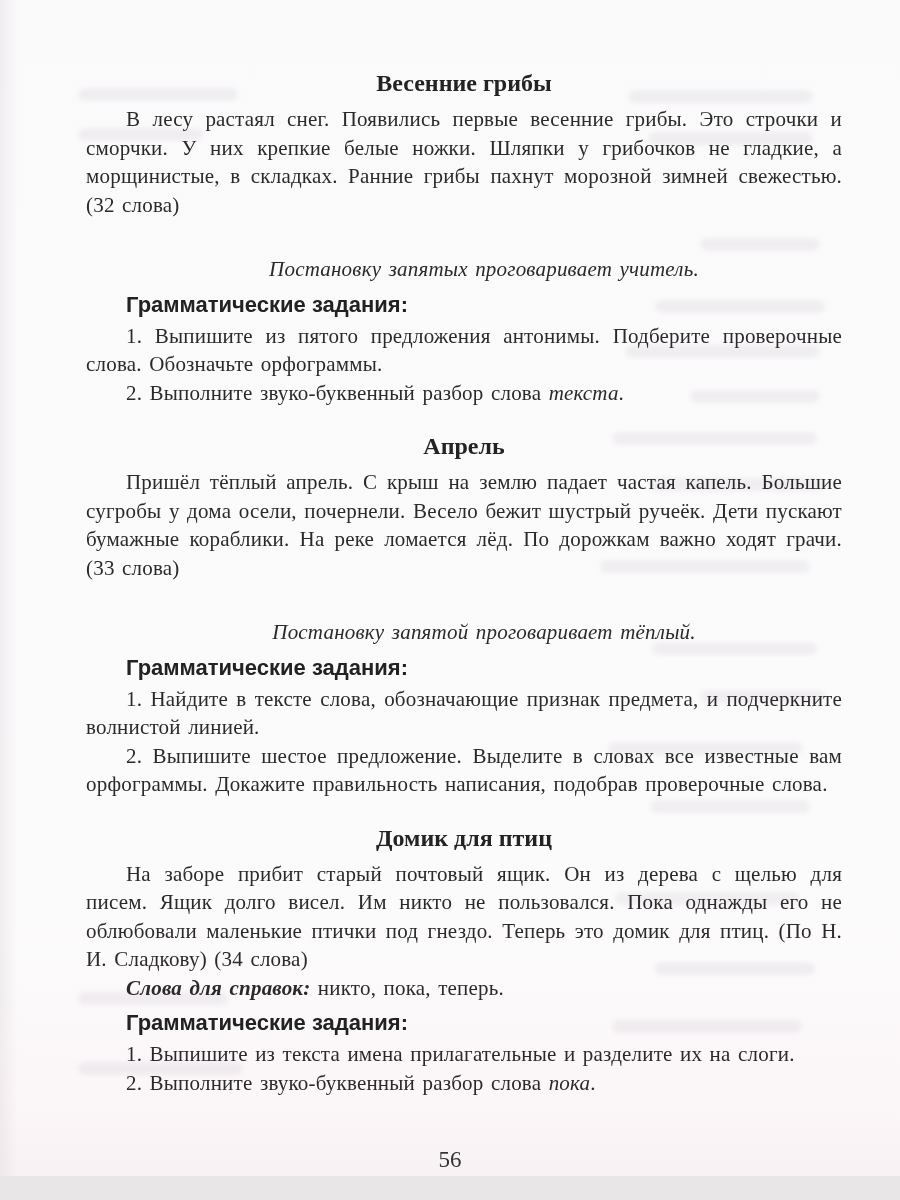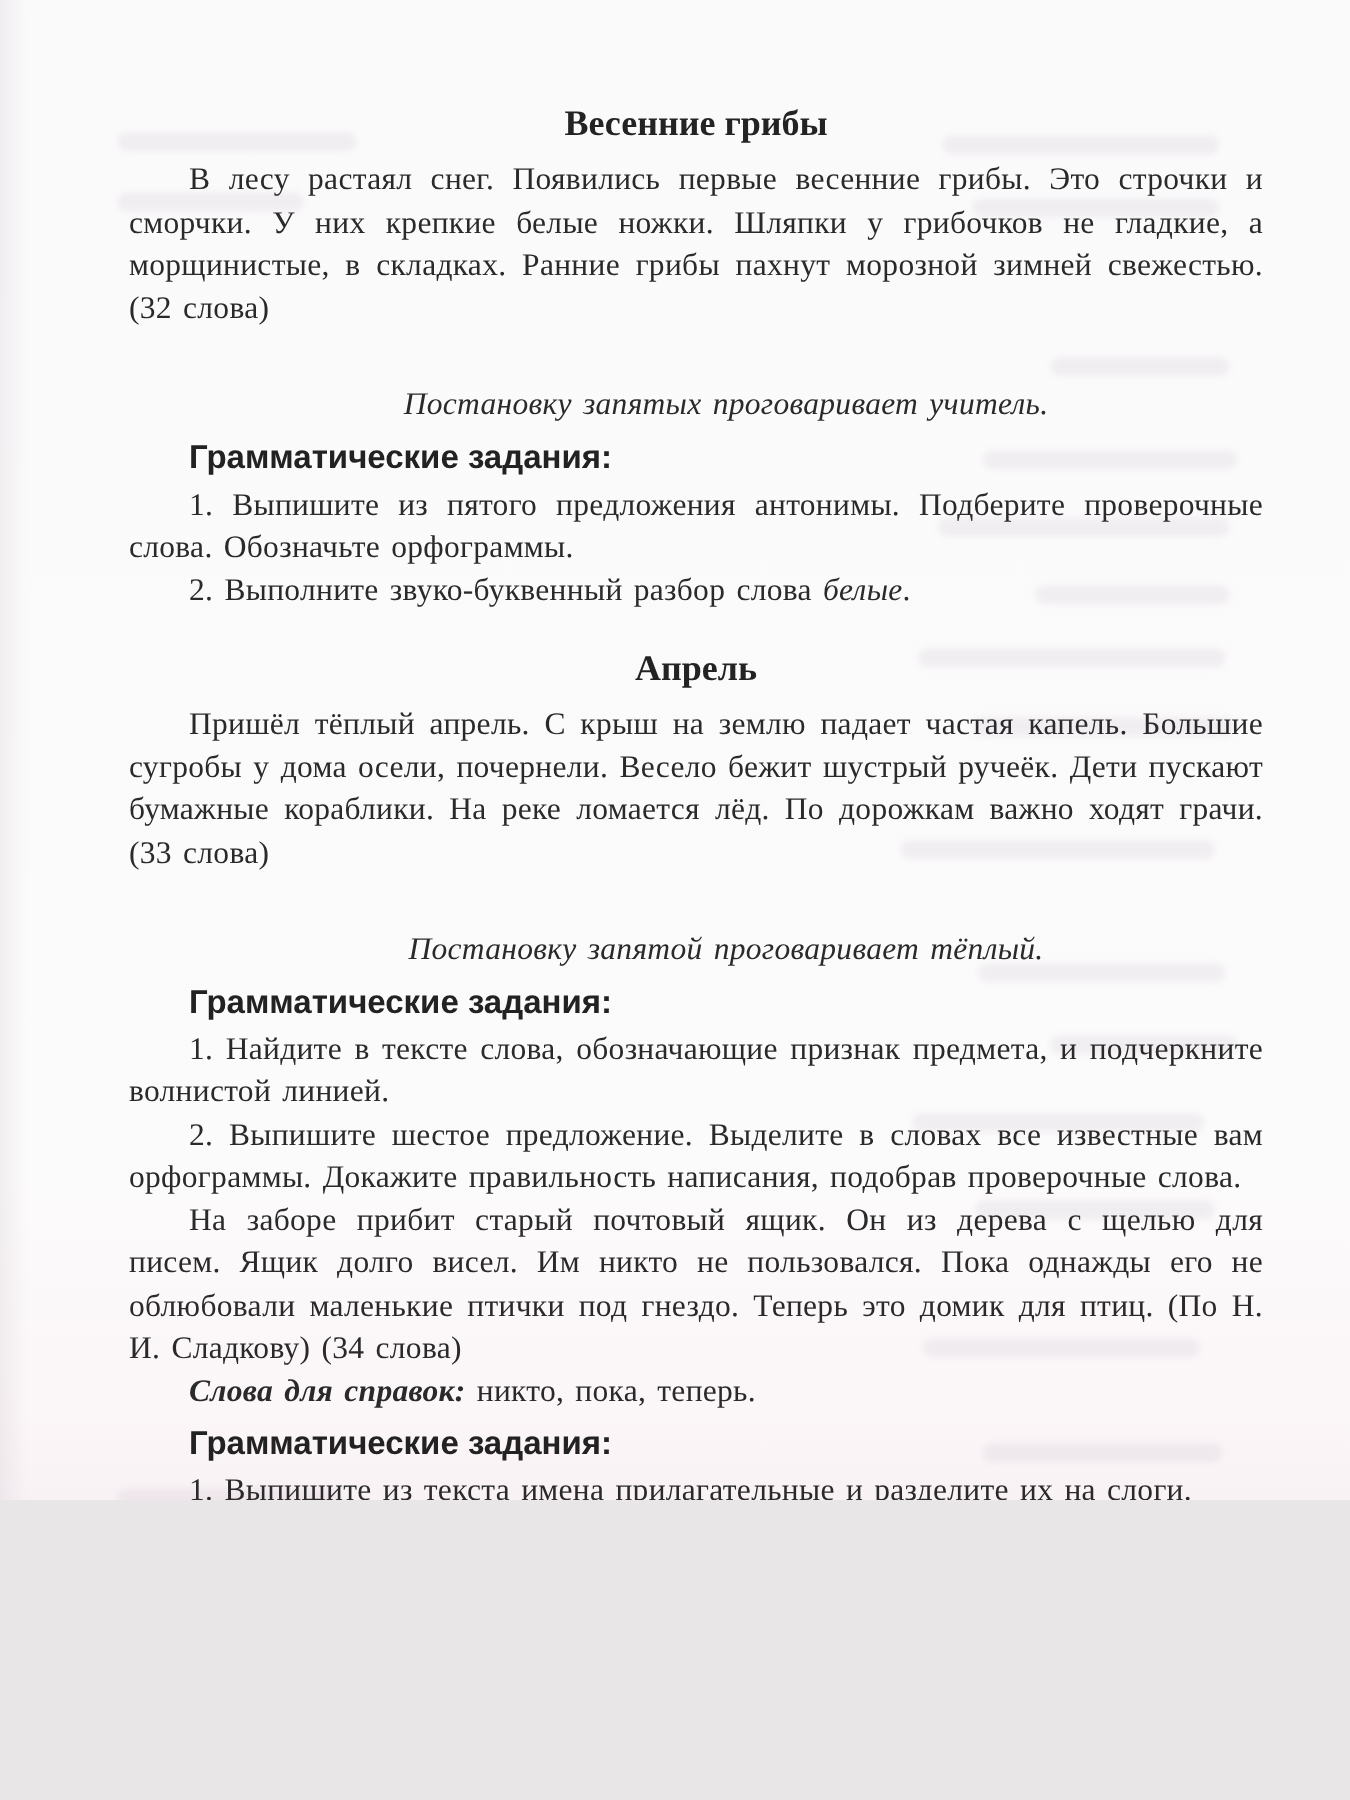--- a/index.html
+++ b/index.html
@@ -3,21 +3,21 @@
 <meta charset="utf-8">
 <style>
   html, body {
     margin: 0;
     padding: 0;
     background: #e8e6e6;
   }
   .page {
     position: relative;
     width: 900px;
-    height: 1000px;
+    height: 1176px;
     margin: 0 auto;
     background:
       linear-gradient(180deg, #fbfafb 0%, #fcfbfb 78%, #fbf6f8 94%, #f9f2f5 100%);
     overflow: hidden;
     color: #2b2a2a;
     font-family: "Liberation Serif", "DejaVu Serif", serif;
   }
   
   .page::before {
     content: "";
@@ -120,33 +120,34 @@
   <div class="ghost" style="left:78px;  top:1062px; width:165px;"></div>
 
   <div class="content">
 
     <div class="section">
       <h2 class="section-title">Весенние грибы</h2>
       <p class="body-par">В лесу растаял снег. Появились первые весенние грибы. Это строчки и сморчки. У них крепкие белые ножки. Шляпки у грибочков не гладкие, а морщинистые, в складках. Ранние грибы пахнут морозной зимней свежестью. (32 слова)</p>
       <p class="note">Постановку запятых проговаривает учитель.</p>
       <p class="tasks-heading">Грамматические задания:</p>
       <p class="task">1. Выпишите из пятого предложения антонимы. Подбери­те проверочные слова. Обозначьте орфограммы.</p>
-      <p class="task"><span>2. Выполните звуко-буквенный разбор слова </span><span class="ital">белые</span><span>.</span></p>
+      <p class="task"><span>2. Выполните звуко-буквенный разбор слова </span><span class="ital">текста</span><span>.</span></p>
     </div>
 
     <div class="section">
       <h2 class="section-title">Апрель</h2>
       <p class="body-par">Пришёл тёплый апрель. С крыш на землю падает частая капель. Большие сугробы у дома осели, почернели. Весело бежит шустрый ручеёк. Дети пускают бумажные кораблики. На реке ломается лёд. По дорожкам важно ходят грачи. (33 слова)</p>
       <p class="note">Постановку запятой проговаривает тёплый.</p>
       <p class="tasks-heading">Грамматические задания:</p>
       <p class="task">1. Найдите в тексте слова, обозначающие признак предме­та, и подчеркните волнистой линией.</p>
       <p class="task">2. Выпишите шестое предложение. Выделите в словах все известные вам орфограммы. Докажите правильность написа­ния, подобрав проверочные слова.</p>
     </div>
 
     <div class="section">
+      <h2 class="section-title">Домик для птиц</h2>
       <p class="body-par">На заборе прибит старый почтовый ящик. Он из дерева с щелью для писем. Ящик долго висел. Им никто не пользо­вался. Пока однажды его не облюбовали маленькие птички под гнездо. Теперь это домик для птиц. (По Н. И. Сладкову) (34 слова)</p>
       <p class="refs"><span class="lead">Слова для справок:</span><span> никто, пока, теперь.</span></p>
       <p class="tasks-heading">Грамматические задания:</p>
       <p class="task">1. Выпишите из текста имена прилагательные и разделите их на слоги.</p>
       <p class="task"><span>2. Выполните звуко-буквенный разбор слова </span><span class="ital">пока</span><span>.</span></p>
     </div>
 
   </div>
 
   <div class="page-number">56</div>

